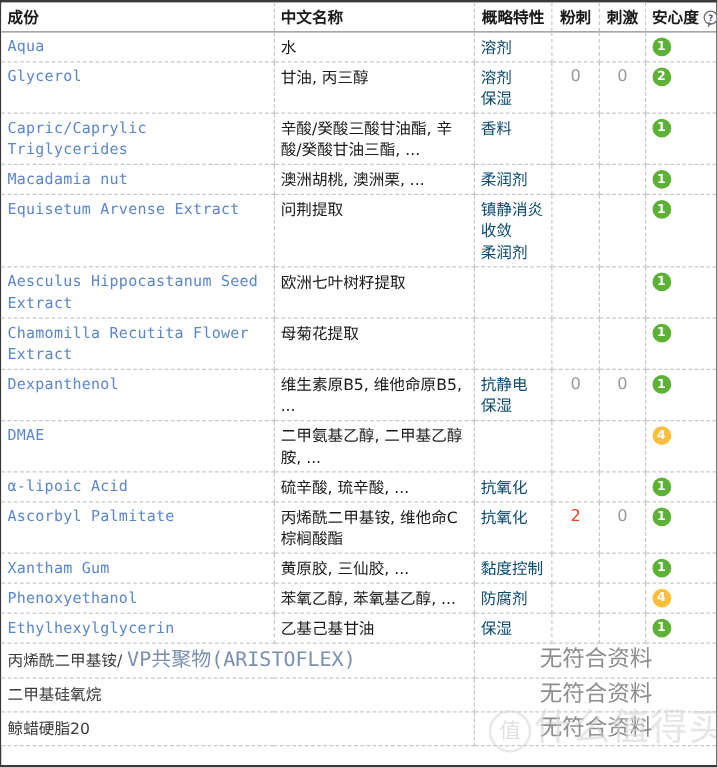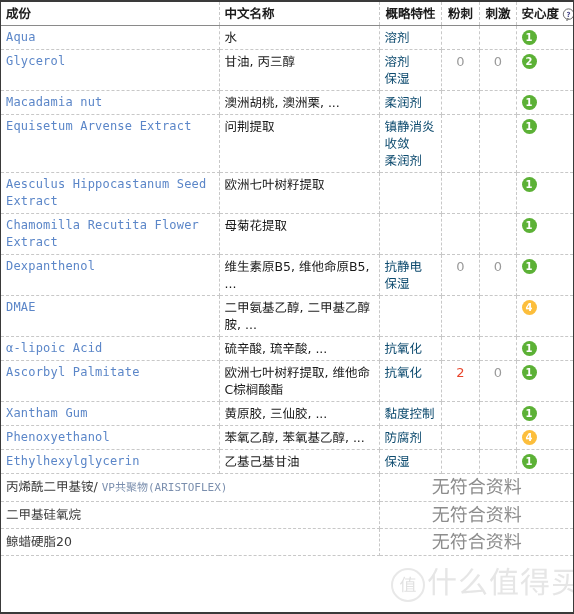--- a/index.html
+++ b/index.html
@@ -153,21 +153,21 @@
     font-family: "DejaVu Sans", sans-serif;
     font-size: 12.5px;
     padding-top: 4px;
     padding-bottom: 4px;
     line-height: 18px;
     border-right: 1px dashed #c8c8c8;
   }
   tr.nodata td.nd-name .alt {
     color: #7b8fae;
     font-family: "DejaVu Sans Mono", monospace;
-    font-size: 11px;
+    font-size: 16px;
   }
   tr.nodata td.nd-msg {
     color: #8d8d8d;
     text-align: center;
     font-family: "DejaVu Sans", sans-serif;
     font-size: 18px;
     padding-top: 4px;
     padding-bottom: 4px;
     border-right: none;
   }
@@ -253,20 +253,30 @@
           <td class="cn-name">甘油, 丙三醇</td>
           <td class="prop">
             <div>溶剂</div>
             <div>保湿</div>
           </td>
           <td class="num">0</td>
           <td class="num">0</td>
           <td class="safe"><span class="badge lv-green">2</span></td>
         </tr>
         <tr>
+          <td class="ing-name"><span class="link">Capric/Caprylic Triglycerides</span></td>
+          <td class="cn-name">辛酸/癸酸三酸甘油酯, 辛酸/癸酸甘油三酯, ...</td>
+          <td class="prop">
+            <div>香料</div>
+          </td>
+          <td class="num"></td>
+          <td class="num"></td>
+          <td class="safe"><span class="badge lv-green">1</span></td>
+        </tr>
+        <tr>
           <td class="ing-name"><span class="link">Macadamia nut</span></td>
           <td class="cn-name">澳洲胡桃, 澳洲栗, ...</td>
           <td class="prop">
             <div>柔润剂</div>
           </td>
           <td class="num"></td>
           <td class="num"></td>
           <td class="safe"><span class="badge lv-green">1</span></td>
         </tr>
         <tr>
@@ -321,21 +331,21 @@
           <td class="cn-name">硫辛酸, 琉辛酸, ...</td>
           <td class="prop">
             <div>抗氧化</div>
           </td>
           <td class="num"></td>
           <td class="num"></td>
           <td class="safe"><span class="badge lv-green">1</span></td>
         </tr>
         <tr>
           <td class="ing-name"><span class="link">Ascorbyl Palmitate</span></td>
-          <td class="cn-name">欧洲七叶树籽提取, 维他命C棕榈酸酯</td>
+          <td class="cn-name">丙烯酰二甲基铵, 维他命C棕榈酸酯</td>
           <td class="prop">
             <div>抗氧化</div>
           </td>
           <td class="num warn">2</td>
           <td class="num">0</td>
           <td class="safe"><span class="badge lv-green">1</span></td>
         </tr>
         <tr>
           <td class="ing-name"><span class="link">Xantham Gum</span></td>
           <td class="cn-name">黄原胶, 三仙胶, ...</td>

